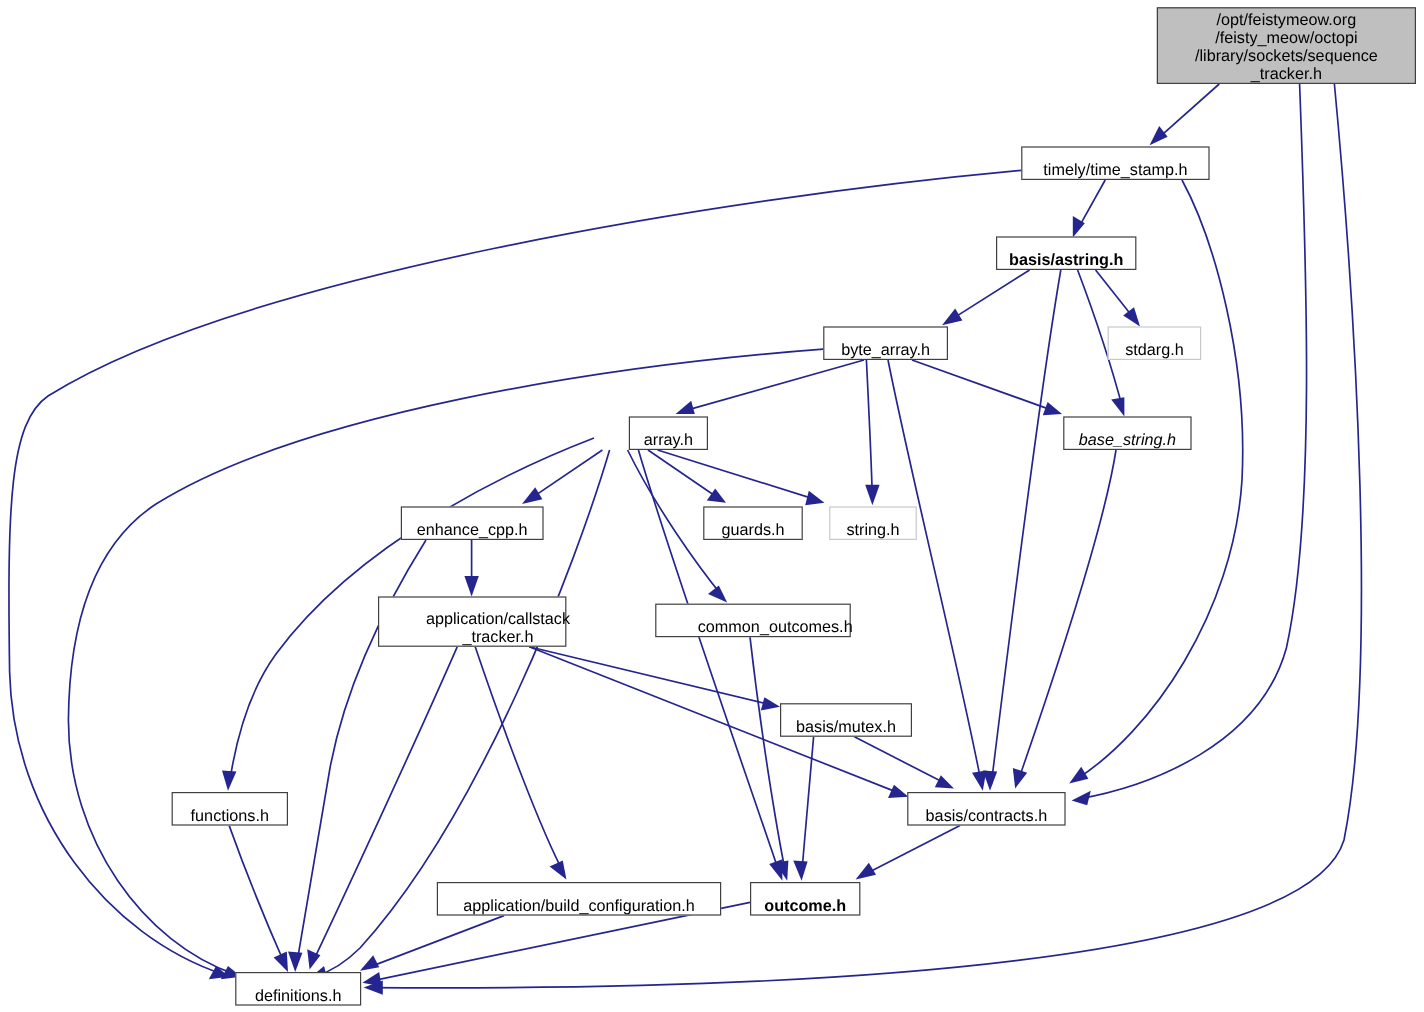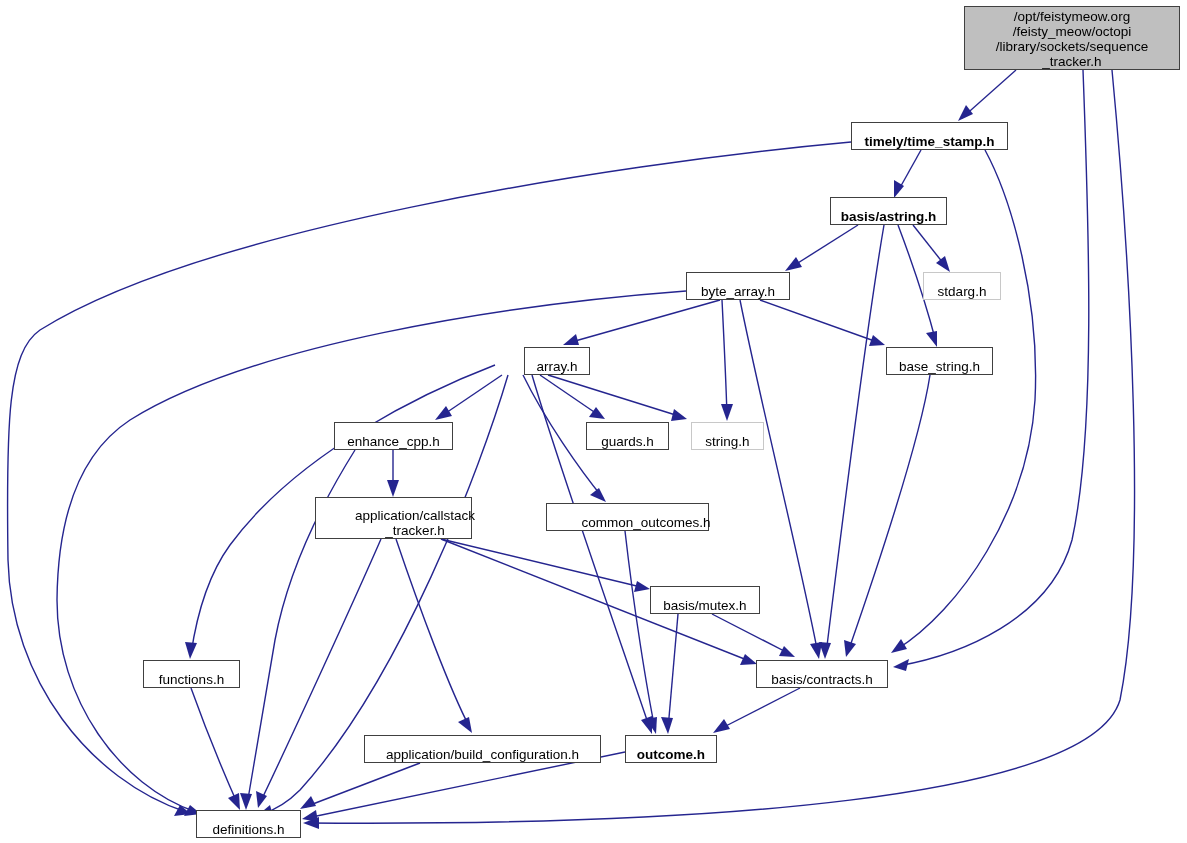--- a/index.html
+++ b/index.html
@@ -133,41 +133,41 @@
     </g>
   </svg>
 
   <div class="node root" style="left:964px;top:6px;width:216px;height:64px;">
     <span style="white-space:pre-line;">/opt/feistymeow.org
 /feisty_meow/octopi
 /library/sockets/sequence
 _tracker.h</span>
   </div>
 
-  <div class="node" style="left:851px;top:122px;width:157px;height:28px;font-weight:bold;">
+  <div class="node" style="left:851px;top:122px;width:157px;height:28px;">
     <span>timely/time_stamp.h</span>
   </div>
 
   <div class="node" style="left:830px;top:197px;width:117px;height:28px;font-weight:bold;">
     <span>basis/astring.h</span>
   </div>
 
   <div class="node" style="left:686px;top:272px;width:104px;height:28px;">
     <span>byte_array.h</span>
   </div>
 
   <div class="node external" style="left:923px;top:272px;width:78px;height:28px;">
     <span>stdarg.h</span>
   </div>
 
   <div class="node" style="left:524px;top:347px;width:66px;height:28px;">
     <span>array.h</span>
   </div>
 
-  <div class="node" style="left:886px;top:347px;width:107px;height:28px;">
+  <div class="node" style="left:886px;top:347px;width:107px;height:28px;font-style:italic;">
     <span>base_string.h</span>
   </div>
 
   <div class="node" style="left:334px;top:422px;width:119px;height:28px;">
     <span>enhance_cpp.h</span>
   </div>
 
   <div class="node" style="left:586px;top:422px;width:83px;height:28px;">
     <span>guards.h</span>
   </div>

